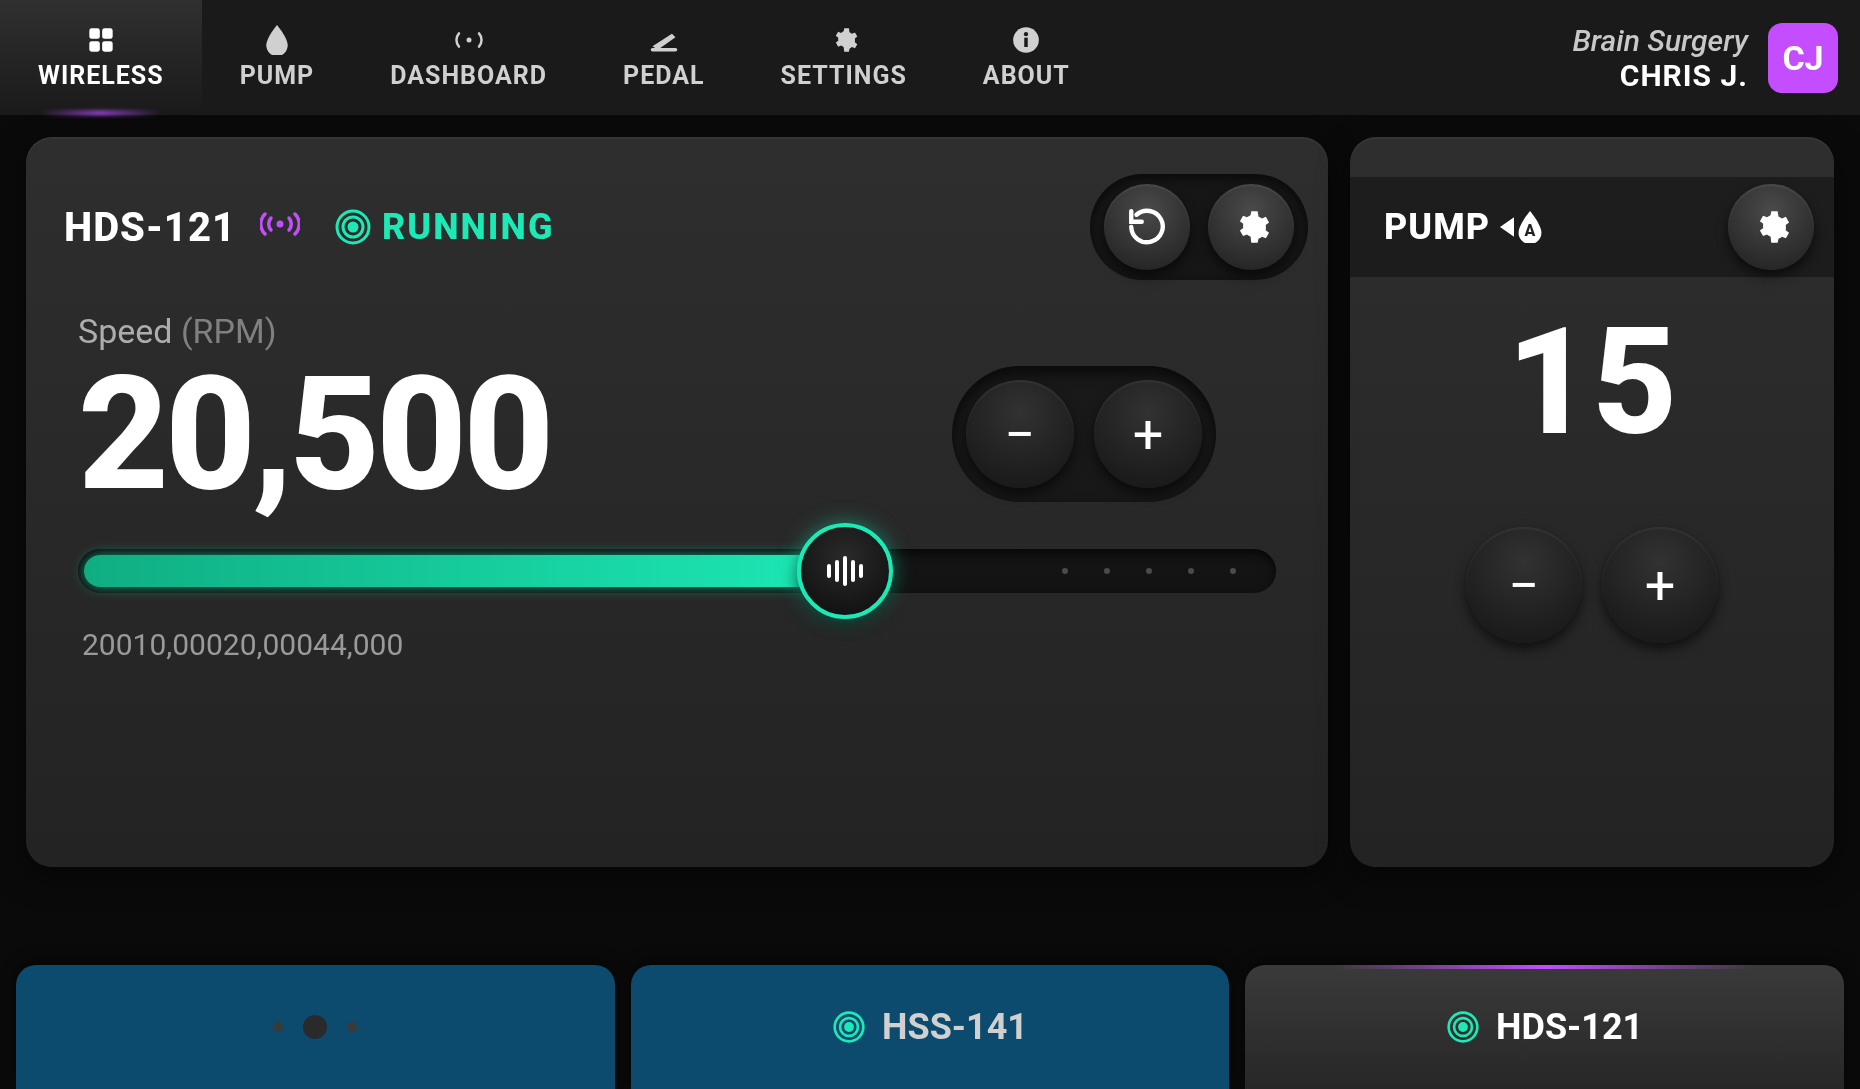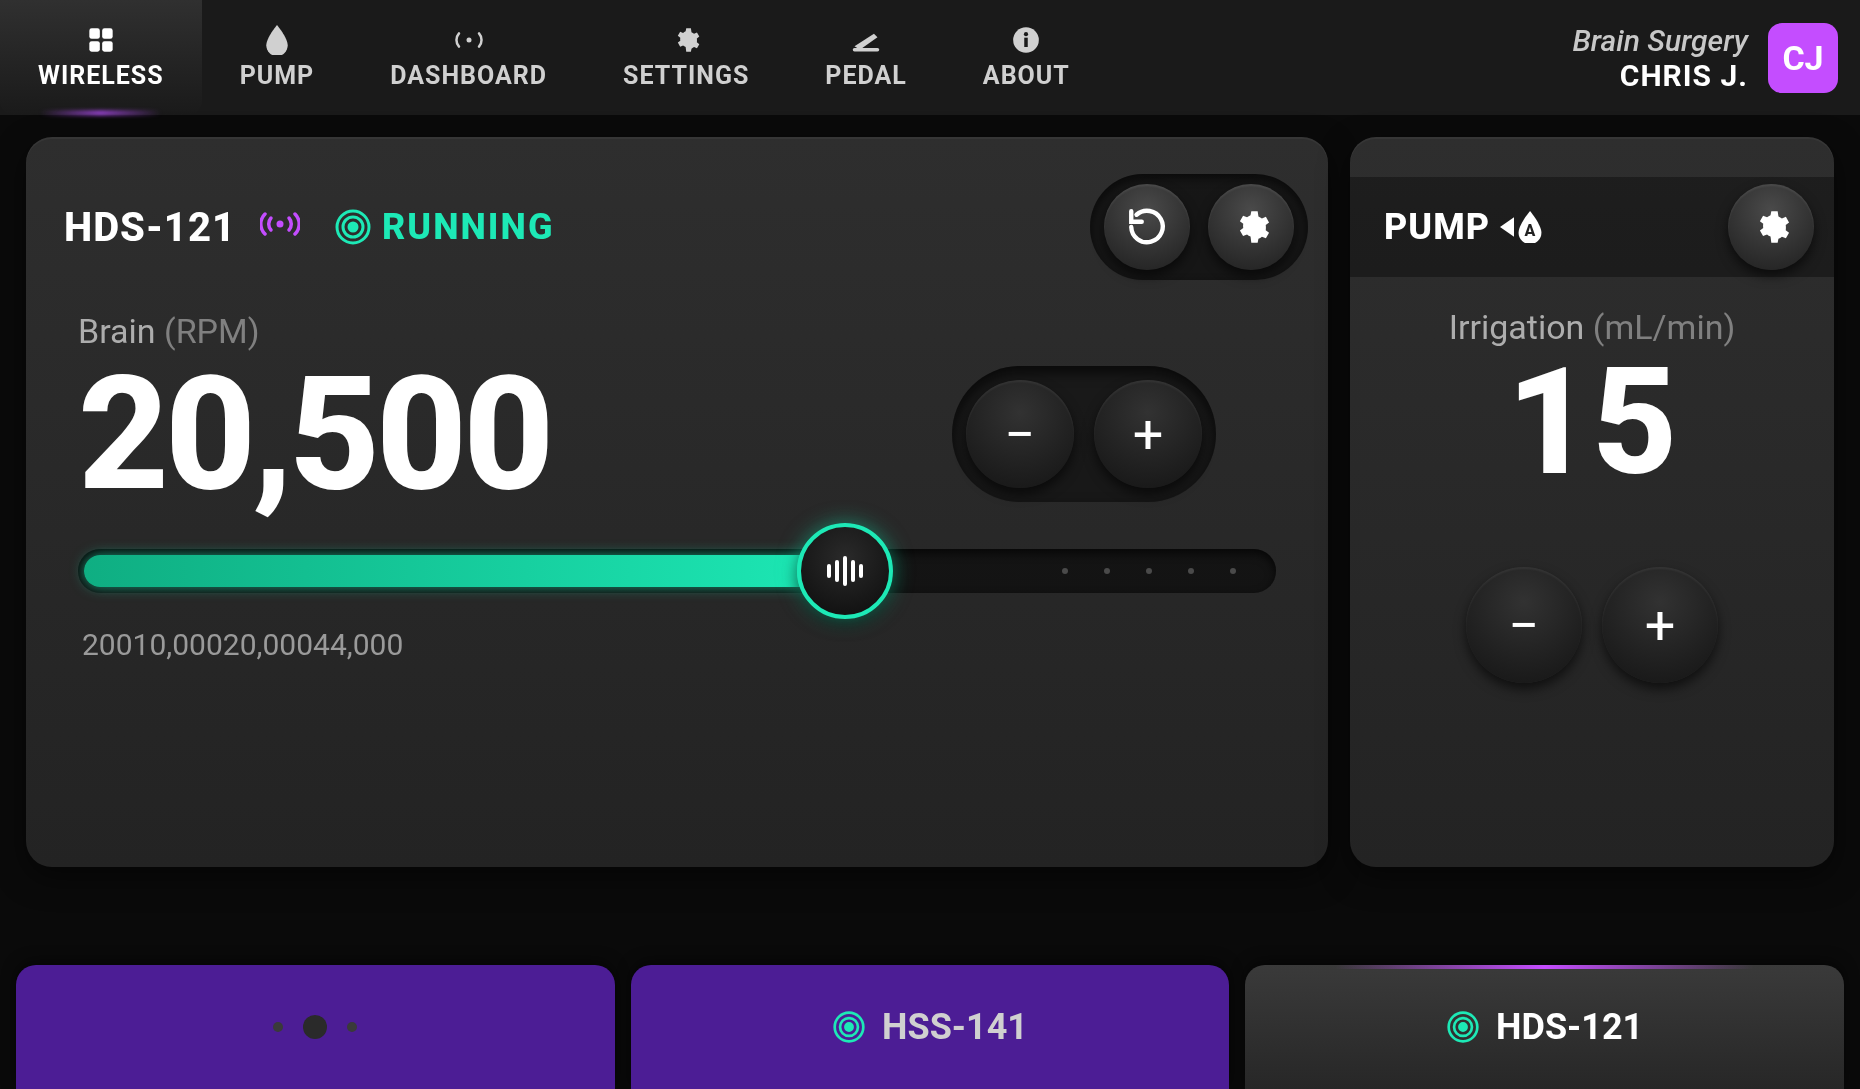--- a/index.html
+++ b/index.html
@@ -185,21 +185,21 @@
 .pump-value { font-size: 148px; font-weight: 800; color:#fff; line-height:1; margin-top:2px; }
 .pump-pm {
   display:flex; gap:20px; justify-content:center; margin-top: 70px;
 }
 .pump-pm .pm-btn { width:116px; height:116px; }
 
 
 .bottom { height: 140px; display:flex; gap: 16px; padding: 16px 0 0 0; margin: 0 16px; }
 .btab {
   flex:1; border-radius: 20px 20px 0 0;
-  background: #4c1d95;
+  background: #0c4a6e;
   box-shadow: 0 -4px 14px rgba(0,0,0,0.5);
   display:flex; align-items:center; justify-content:center; gap: 16px;
   font-size: 36px; font-weight: 700; color:#d0d0d0;
   cursor:pointer;
   position:relative;
 }
 .btab.active {
   background: linear-gradient(180deg, #3a3a3a, #272727);
   color:#fff;
 }
@@ -245,34 +245,34 @@
           <svg width="36" height="26" viewBox="0 0 36 26" fill="none" stroke="#d0d0d0" stroke-width="3" stroke-linecap="round">
               <path d="M6 5 a12 12 0 0 0 0 16"></path>
               <path d="M30 5 a12 12 0 0 1 0 16"></path>
               <circle cx="18" cy="13" r="3" fill="#d0d0d0" stroke="none"></circle>
             </svg>
         </div>
         <span>DASHBOARD</span>
       </div>
       <div class="nav-tab">
         <div class="nav-icon">
-          <svg width="28" height="28" viewBox="0 0 24 24" fill="#d0d0d0">
-              <path d="M12 8a4 4 0 1 0 0 8 4 4 0 0 0 0-8zm9.4 4a7.7 7.7 0 0 0-.1-1.3l2.1-1.6-2-3.5-2.5 1a7.6 7.6 0 0 0-2.2-1.3L16.2 2h-4l-.5 2.6a7.6 7.6 0 0 0-2.2 1.3l-2.5-1-2 3.5 2.1 1.6a7.7 7.7 0 0 0 0 2.6l-2.1 1.6 2 3.5 2.5-1a7.6 7.6 0 0 0 2.2 1.3L12.2 22h4l.5-2.6a7.6 7.6 0 0 0 2.2-1.3l2.5 1 2-3.5-2.1-1.6c.1-.4.1-.9.1-1.3z"></path>
-            </svg>
-        </div>
-        <span>SETTINGS</span>
-      </div>
-      <div class="nav-tab">
-        <div class="nav-icon">
           <svg width="34" height="26" viewBox="0 0 34 26" fill="#d0d0d0">
               <path d="M4 20 L26 6 L30 10 L10 24 Z"></path>
               <rect x="2" y="22" width="30" height="4" rx="2"></rect>
             </svg>
         </div>
         <span>PEDAL</span>
+      </div>
+      <div class="nav-tab">
+        <div class="nav-icon">
+          <svg width="28" height="28" viewBox="0 0 24 24" fill="#d0d0d0">
+              <path d="M12 8a4 4 0 1 0 0 8 4 4 0 0 0 0-8zm9.4 4a7.7 7.7 0 0 0-.1-1.3l2.1-1.6-2-3.5-2.5 1a7.6 7.6 0 0 0-2.2-1.3L16.2 2h-4l-.5 2.6a7.6 7.6 0 0 0-2.2 1.3l-2.5-1-2 3.5 2.1 1.6a7.7 7.7 0 0 0 0 2.6l-2.1 1.6 2 3.5 2.5-1a7.6 7.6 0 0 0 2.2 1.3L12.2 22h4l.5-2.6a7.6 7.6 0 0 0 2.2-1.3l2.5 1 2-3.5-2.1-1.6c.1-.4.1-.9.1-1.3z"></path>
+            </svg>
+        </div>
+        <span>SETTINGS</span>
       </div>
       <div class="nav-tab">
         <div class="nav-icon">
           <svg width="28" height="28" viewBox="0 0 24 24" fill="#d0d0d0">
               <circle cx="12" cy="12" r="11"></circle>
               <rect x="10.5" y="10" width="3" height="8" fill="#1a1a1a"></rect>
               <circle cx="12" cy="7" r="1.8" fill="#1a1a1a"></circle>
             </svg>
         </div>
         <span>ABOUT</span>
@@ -323,21 +323,21 @@
           <div class="circ-btn">
             <svg width="38" height="38" viewBox="0 0 24 24" fill="#fff">
                 <path d="M12 8a4 4 0 1 0 0 8 4 4 0 0 0 0-8zm9.4 4a7.7 7.7 0 0 0-.1-1.3l2.1-1.6-2-3.5-2.5 1a7.6 7.6 0 0 0-2.2-1.3L16.2 2h-4l-.5 2.6a7.6 7.6 0 0 0-2.2 1.3l-2.5-1-2 3.5 2.1 1.6a7.7 7.7 0 0 0 0 2.6l-2.1 1.6 2 3.5 2.5-1a7.6 7.6 0 0 0 2.2 1.3L12.2 22h4l.5-2.6a7.6 7.6 0 0 0 2.2-1.3l2.5 1 2-3.5-2.1-1.6c.1-.4.1-.9.1-1.3z"></path>
               </svg>
           </div>
         </div>
       </div>
 
       <div class="speed-section">
         <div class="speed-label">
-          <span>Brain</span> <span class="unit">(RPM)</span>
+          <span>Speed</span> <span class="unit">(RPM)</span>
         </div>
         <div class="speed-row">
           <div class="speed-value">20,500</div>
           <div class="pm-group">
             <div class="pm-btn">−</div>
             <div class="pm-btn">+</div>
           </div>
         </div>
       </div>
 
@@ -382,23 +382,20 @@
               <text x="12" y="22" text-anchor="middle" font-size="14" font-weight="800" fill="#222">A</text>
             </svg>
         </span>
         <div class="circ-btn pump-gear">
           <svg width="38" height="38" viewBox="0 0 24 24" fill="#fff">
               <path d="M12 8a4 4 0 1 0 0 8 4 4 0 0 0 0-8zm9.4 4a7.7 7.7 0 0 0-.1-1.3l2.1-1.6-2-3.5-2.5 1a7.6 7.6 0 0 0-2.2-1.3L16.2 2h-4l-.5 2.6a7.6 7.6 0 0 0-2.2 1.3l-2.5-1-2 3.5 2.1 1.6a7.7 7.7 0 0 0 0 2.6l-2.1 1.6 2 3.5 2.5-1a7.6 7.6 0 0 0 2.2 1.3L12.2 22h4l.5-2.6a7.6 7.6 0 0 0 2.2-1.3l2.5 1 2-3.5-2.1-1.6c.1-.4.1-.9.1-1.3z"></path>
             </svg>
         </div>
       </div>
       <div class="pump-body">
-        <div class="pump-label">
-          <span>Irrigation</span> <span class="unit">(mL/min)</span>
-        </div>
         <div class="pump-value">15</div>
         <div class="pump-pm">
           <div class="pm-btn">−</div>
           <div class="pm-btn">+</div>
         </div>
       </div>
     </div>
   </div>
 
   <div class="bottom">

